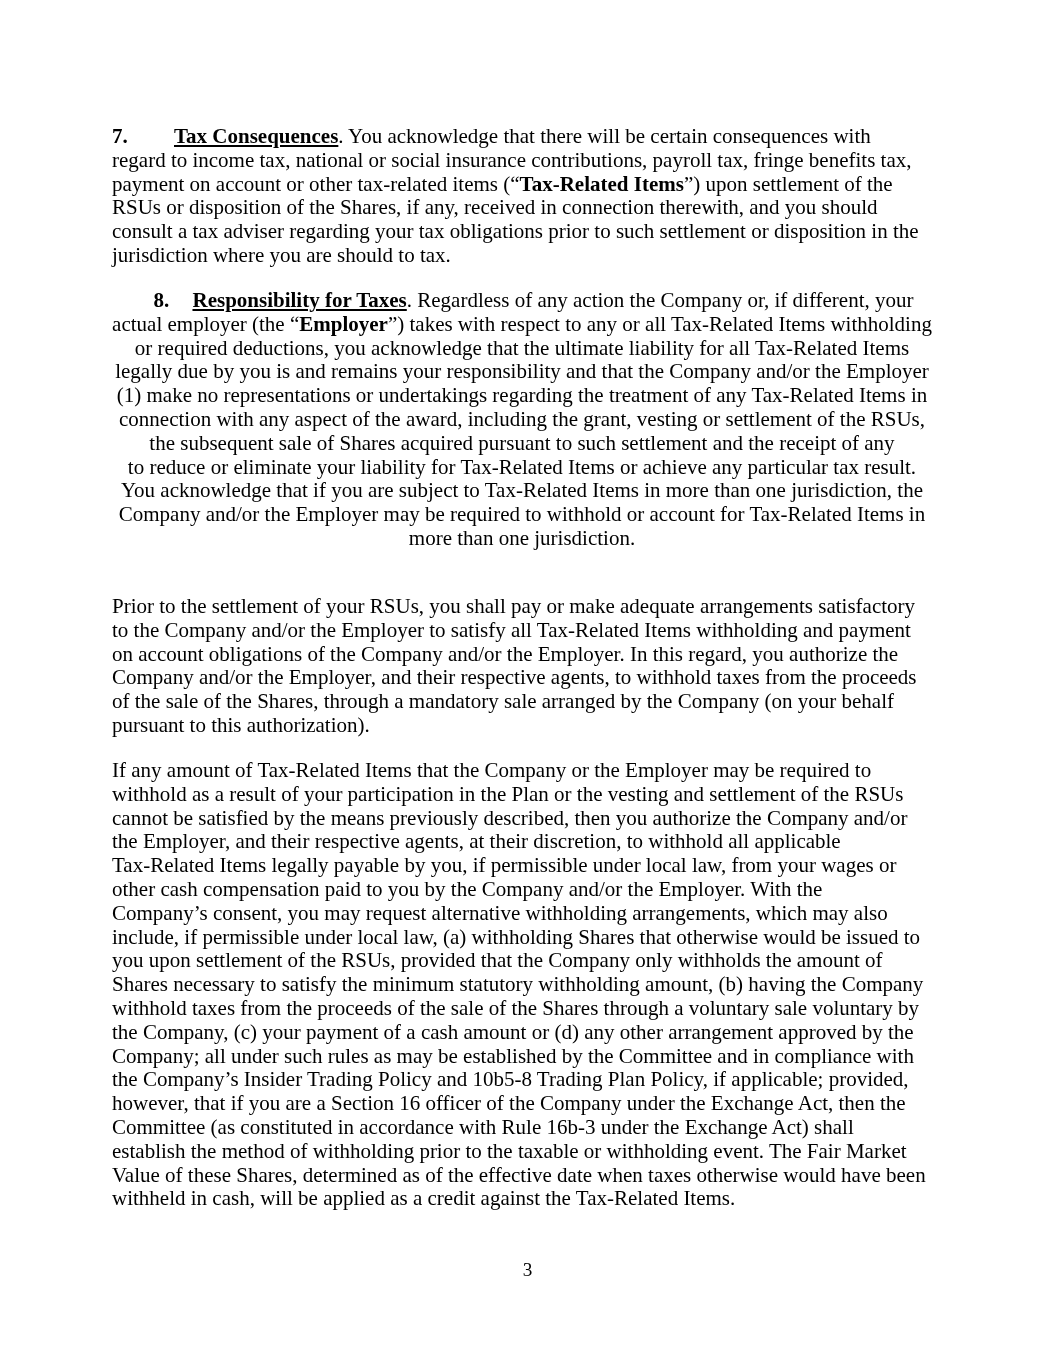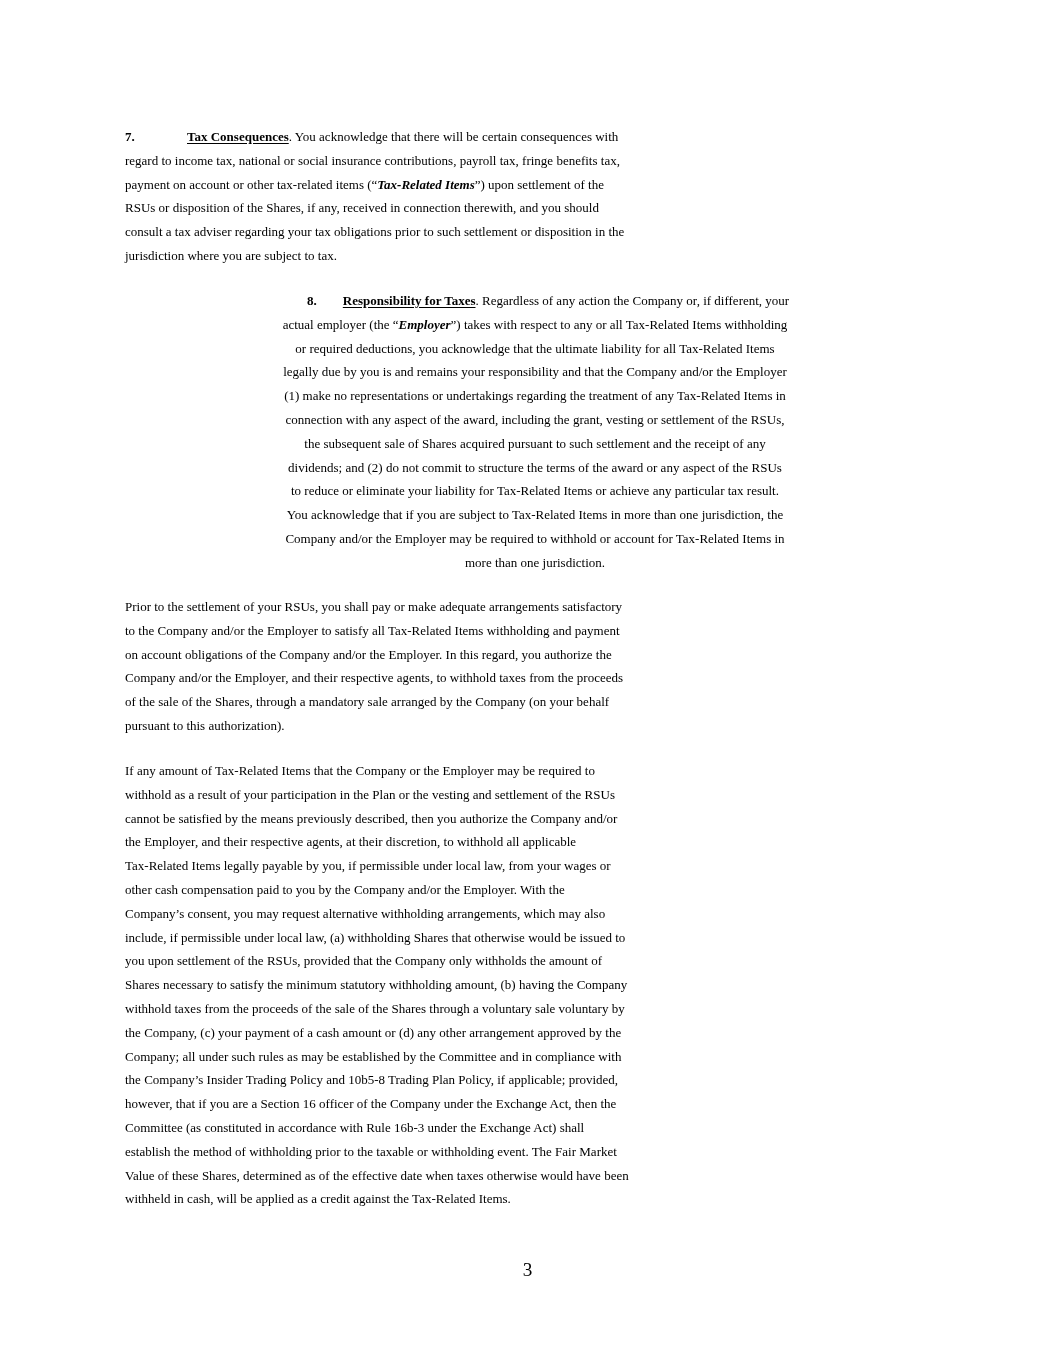--- a/index.html
+++ b/index.html
@@ -18,42 +18,41 @@
     .page {
       position: absolute;
       left: 0;
       top: 0;
       width: 1055px;
       height: 1365px;
       background: #ffffff;
     }
     .para {
       position: absolute;
-      left: 125px;
+      left: 112px;
       width: 820px;
-      font-size: 13px;
+      font-size: 21px;
       line-height: 23.8px;
     }
     .line {
       display: block;
       white-space: nowrap;
     }
     .num {
       display: inline-block;
       width: 62px;
       font-weight: bold;
     }
     .heading {
       font-weight: bold;
       text-decoration: underline;
       text-underline-offset: 2px;
     }
     .defterm {
       font-weight: bold;
-      font-style: italic;
     }
     #p7 { top: 125px; }
     #p8 { top: 289px; text-align: center; }
     #p8b { top: 595px; }
     #p8c { top: 759px; }
     .page-number {
       position: absolute;
       top: 1259px;
       left: 0;
       width: 1055px;
@@ -65,32 +64,31 @@
 <body>
 
 <div class="page">
 
   <div class="para" id="p7">
     <span class="line"><span class="num">7.</span><span class="heading">Tax Consequences</span><span>.  You acknowledge that there will be certain consequences with</span></span>
     <span class="line">regard to income tax, national or social insurance contributions, payroll tax, fringe benefits tax,</span>
     <span class="line"><span>payment on account or other tax-related items (“</span><span class="defterm">Tax-Related Items</span><span>”) upon settlement of the</span></span>
     <span class="line">RSUs or disposition of the Shares, if any, received in connection therewith, and you should</span>
     <span class="line">consult a tax adviser regarding your tax obligations prior to such settlement or disposition in the</span>
-    <span class="line">jurisdiction where you are subject to tax.</span>
+    <span class="line">jurisdiction where you are should to tax.</span>
   </div>
 
   <div class="para" id="p8">
     <span class="line"><span class="num">8.</span><span class="heading">Responsibility for Taxes</span><span>.  Regardless of any action the Company or, if different, your</span></span>
     <span class="line"><span>actual employer (the “</span><span class="defterm">Employer</span><span>”) takes with respect to any or all Tax-Related Items withholding</span></span>
     <span class="line">or required deductions, you acknowledge that the ultimate liability for all Tax-Related Items</span>
     <span class="line">legally due by you is and remains your responsibility and that the Company and/or the Employer</span>
     <span class="line">(1) make no representations or undertakings regarding the treatment of any Tax-Related Items in</span>
     <span class="line">connection with any aspect of the award, including the grant, vesting or settlement of the RSUs,</span>
     <span class="line">the subsequent sale of Shares acquired pursuant to such settlement and the receipt of any</span>
-    <span class="line">dividends; and (2) do not commit to structure the terms of the award or any aspect of the RSUs</span>
     <span class="line">to reduce or eliminate your liability for Tax-Related Items or achieve any particular tax result.</span>
     <span class="line">You acknowledge that if you are subject to Tax-Related Items in more than one jurisdiction, the</span>
     <span class="line">Company and/or the Employer may be required to withhold or account for Tax-Related Items in</span>
     <span class="line">more than one jurisdiction.</span>
   </div>
 
   <div class="para" id="p8b">
     <span class="line">Prior to the settlement of your RSUs, you shall pay or make adequate arrangements satisfactory</span>
     <span class="line">to the Company and/or the Employer to satisfy all Tax-Related Items withholding and payment</span>
     <span class="line">on account obligations of the Company and/or the Employer.  In this regard, you authorize the</span>

